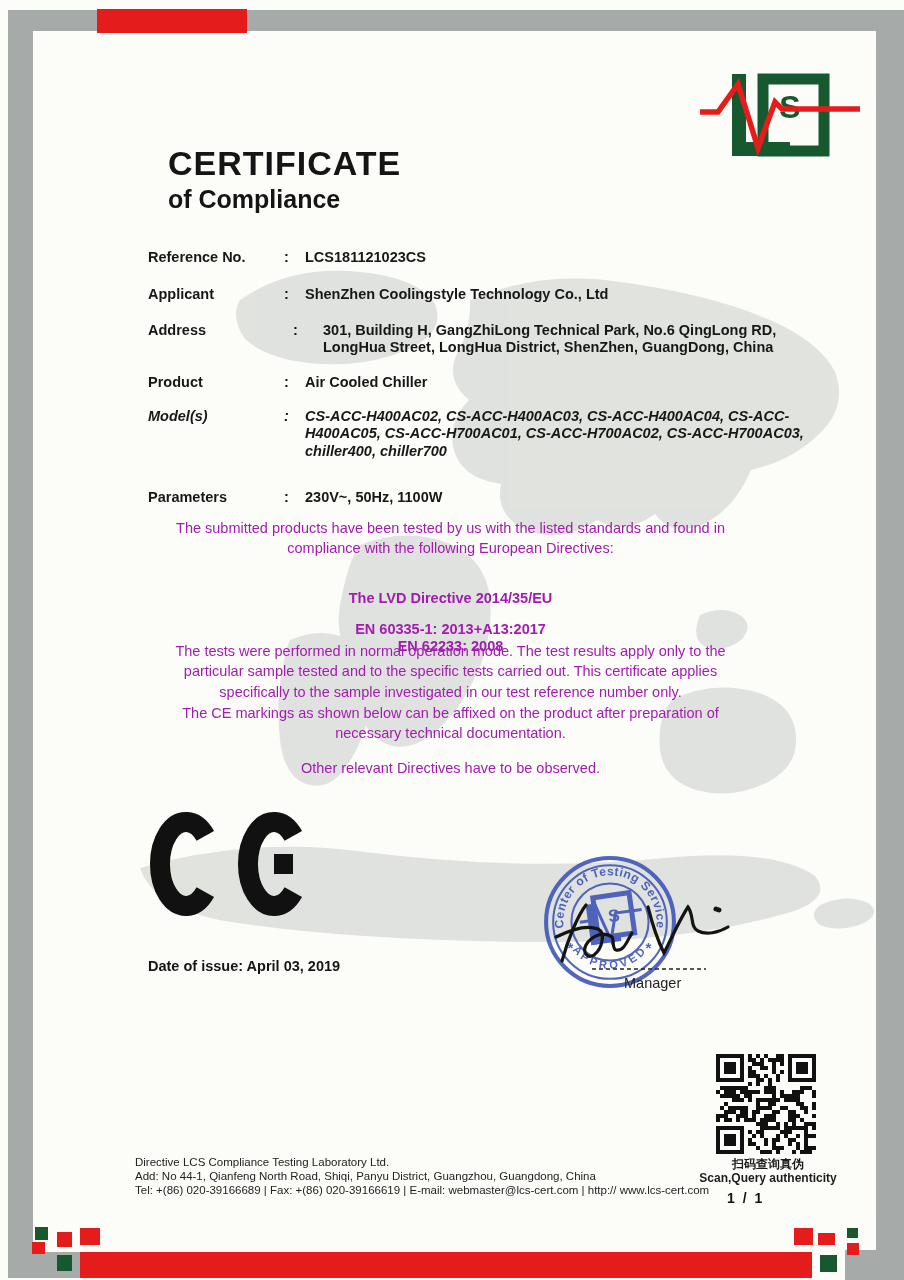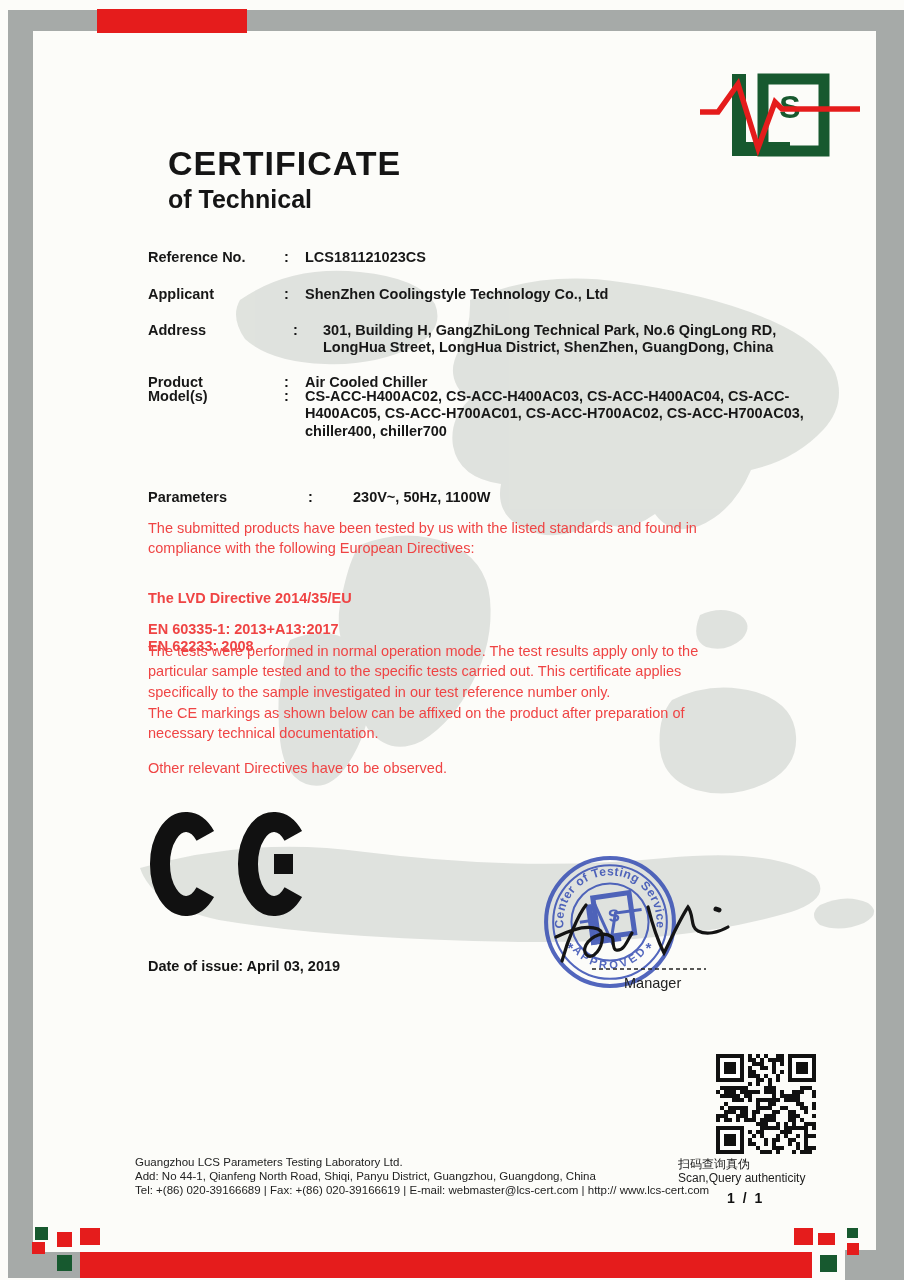--- a/index.html
+++ b/index.html
@@ -16,26 +16,26 @@
   .sq{position:absolute;z-index:3;}
   .sq.red{background:#e51c1c;}
   .sq.green{background:#17592f;}
   
   #map{position:absolute;left:0;top:0;z-index:0;}
   
   .content{position:absolute;z-index:2;}
   .title-main{font-size:34px;font-weight:bold;letter-spacing:1px;line-height:1.05;color:#151515;}
   .title-sub{font-size:25px;font-weight:bold;margin-top:3px;color:#151515;}
   .field-row{position:absolute;left:148px;display:grid;grid-template-columns:136px 21px 505px;font-size:14.5px;font-weight:bold;line-height:1.2;color:#171717;}
-  .para{position:absolute;left:148px;width:605px;font-size:14.5px;line-height:1.4;color:#ef4444;}
+  .para{position:absolute;left:148px;width:605px;font-size:14.5px;line-height:1.4;color:#a21caf;text-align:center;}
   .para.bold{font-weight:bold;line-height:1.24;margin-top:24px;}
   .date-line{position:absolute;left:148px;font-size:14.5px;font-weight:bold;color:#151515;}
   
   .footer-line{position:absolute;left:135px;font-size:11.5px;color:#222;line-height:1.2;}
-  .qr-captions{position:absolute;left:678px;width:180px;font-weight:normal;}
+  .qr-captions{position:absolute;left:678px;width:180px;text-align:center;font-weight:bold;}
   .page-num{position:absolute;font-size:14px;font-weight:bold;letter-spacing:2px;color:#111;}
   .manager{position:absolute;font-size:14.5px;color:#222;z-index:5;margin-left:12px;}
   svg{display:block;}
 </style>
 </head>
 <body>
 
 <svg id="map" width="904" height="1280" viewBox="0 0 904 1280">
   <g fill="#c9cdc9" opacity="0.55">
 
@@ -81,21 +81,21 @@
     <rect x="32" y="10" width="14" height="82"></rect>
     <rect x="32" y="78" width="58" height="14"></rect>
   </g>
   <rect x="63" y="15" width="61" height="72" fill="none" stroke="#17592f" stroke-width="11"></rect>
   <text x="90" y="54" font-size="32" font-weight="bold" fill="#17592f" text-anchor="middle" font-family="Liberation Sans, sans-serif">S</text>
   <polyline points="0,48 18,48 38,20 58,84 75,38 82,45 160,45" fill="none" stroke="#e51c1c" stroke-width="5.5"></polyline>
 </svg>
 
 <div class="content" style="left:168px;top:146px;">
   <div class="title-main">CERTIFICATE</div>
-  <div class="title-sub">of Technical</div>
+  <div class="title-sub">of Compliance</div>
 </div>
 
 <div class="field-row" style="top:249px;">
   <span>Reference No.</span>
   <span>:</span>
   <span>LCS181121023CS</span>
 </div>
 <div class="field-row" style="top:286px;">
   <span>Applicant</span>
   <span>:</span>
@@ -104,26 +104,26 @@
 <div class="field-row" style="top:322px;gap:9px;">
   <span>Address</span>
   <span>:</span>
   <span>301, Building H, GangZhiLong Technical Park, No.6 QingLong RD, LongHua Street, LongHua District, ShenZhen, GuangDong, China</span>
 </div>
 <div class="field-row" style="top:374px;">
   <span>Product</span>
   <span>:</span>
   <span>Air Cooled Chiller</span>
 </div>
-<div class="field-row" style="top:388px;">
+<div class="field-row" style="top:408px;font-style:italic;">
   <span>Model(s)</span>
   <span>:</span>
   <span>CS-ACC-H400AC02, CS-ACC-H400AC03, CS-ACC-H400AC04, CS-ACC-H400AC05, CS-ACC-H700AC01, CS-ACC-H700AC02, CS-ACC-H700AC03, chiller400, chiller700</span>
 </div>
-<div class="field-row" style="top:489px;gap:24px;">
+<div class="field-row" style="top:489px;">
   <span>Parameters</span>
   <span>:</span>
   <span>230V~, 50Hz, 1100W</span>
 </div>
 
 <div class="para" style="top:518px;">The submitted products have been tested by us with the listed standards and found in compliance with the following European Directives:</div>
 <div class="para bold" style="top:566px;">The LVD Directive 2014/35/EU</div>
 <div class="para bold" style="top:597px;">EN 60335-1: 2013+A13:2017</div>
 <div class="para bold" style="top:614px;">EN 62233: 2008</div>
 <div class="para" style="top:641px;">The tests were performed in normal operation mode. The test results apply only to the particular sample tested and to the specific tests carried out. This certificate applies specifically to the sample investigated in our test reference number only.</div>
@@ -171,21 +171,21 @@
   <g fill="none" stroke="#141414" stroke-width="3.2" stroke-linecap="round">
     <path d="M14,68 C20,46 30,22 38,12"></path>
     <path d="M8,44 C24,36 40,32 50,36 C58,40 54,56 46,62 C40,66 34,60 38,52 C44,42 56,38 64,44 C66,46 64,56 68,57 C76,59 80,46 84,40"></path>
     <path d="M100,14 C104,30 110,48 116,60 C124,44 132,26 140,14 C146,22 142,34 150,38 C158,42 170,40 180,34"></path>
     <path d="M168,16 l3,1" stroke-width="5"></path>
   </g>
   <path d="M44,76 H158" stroke="#222" stroke-width="1.6" stroke-dasharray="4 3" fill="none"></path>
 </svg>
 <div class="manager" style="left:612px;top:975px;">Manager</div>
 
-<div class="footer-line" style="top:1156px;">Guangzhou LCS Parameters Testing Laboratory Ltd.</div>
+<div class="footer-line" style="top:1156px;">Directive LCS Compliance Testing Laboratory Ltd.</div>
 <div class="footer-line" style="top:1170px;">Add: No 44-1, Qianfeng North Road, Shiqi, Panyu District, Guangzhou, Guangdong, China</div>
 <div class="footer-line" style="top:1184px;">Tel: +(86) 020-39166689  |  Fax: +(86) 020-39166619  |  E-mail: webmaster@lcs-cert.com  |  http:// www.lcs-cert.com</div>
 
 <div class="content" style="left:716px;top:1054px;width:100px;height:100px;">
     <svg width="100" height="100" viewBox="0 0 100 100" fill="#111">
       <rect x="32" y="0" width="4" height="4"></rect>
       <rect x="40" y="0" width="4" height="4"></rect>
       <rect x="48" y="0" width="4" height="4"></rect>
       <rect x="60" y="0" width="4" height="4"></rect>
       <rect x="64" y="0" width="4" height="4"></rect>

